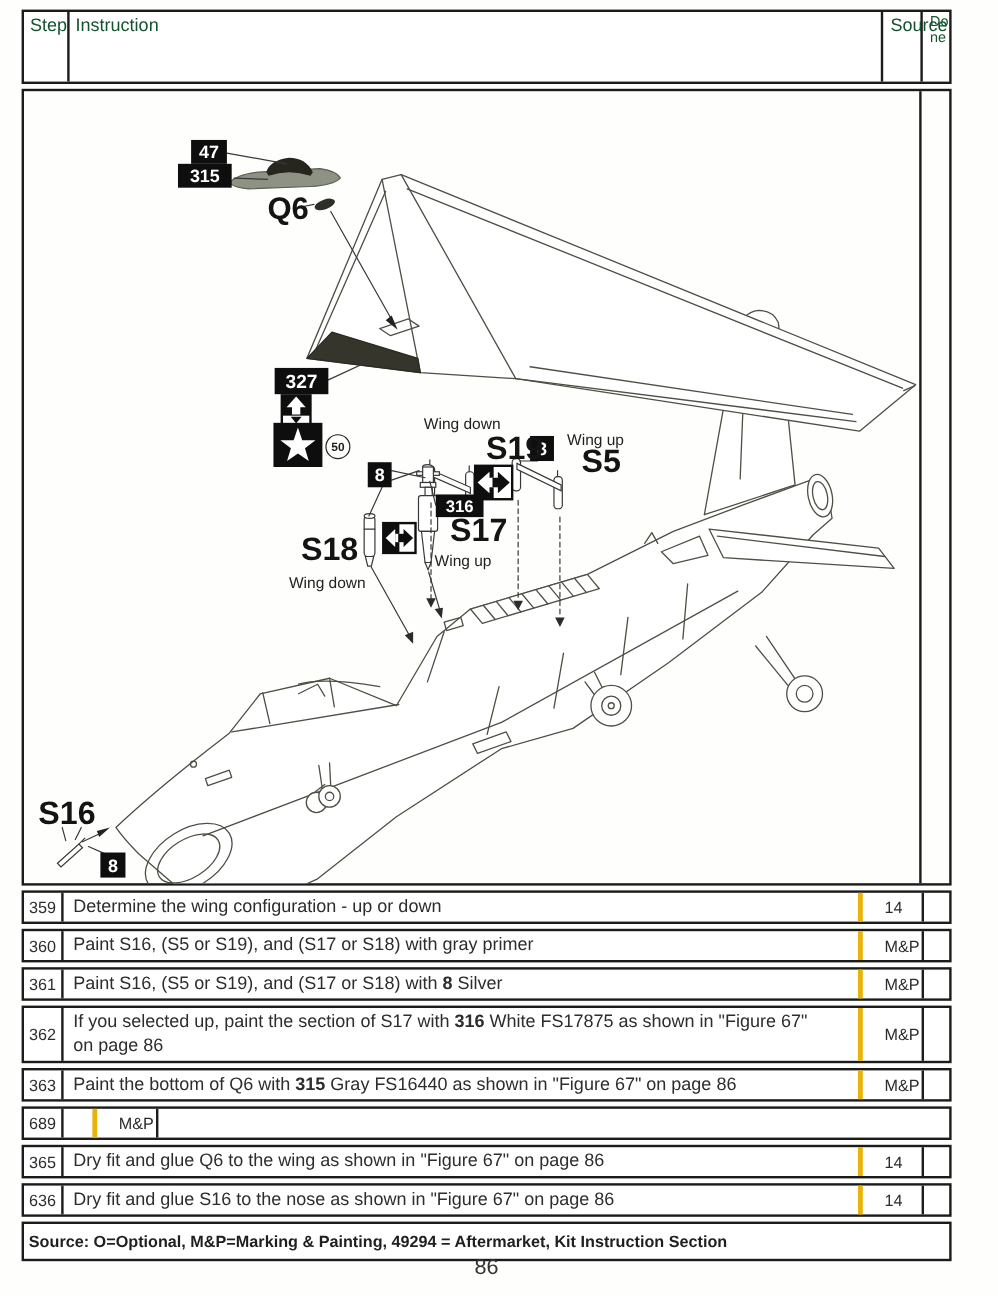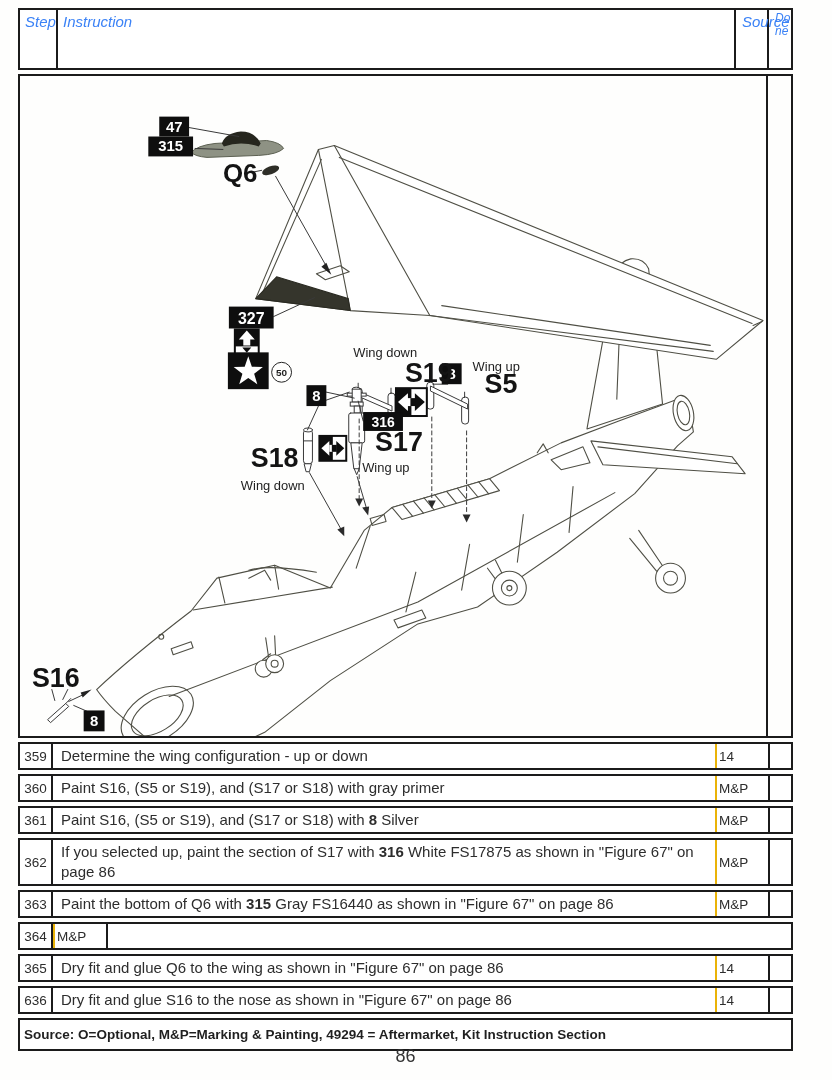--- a/index.html
+++ b/index.html
@@ -7,21 +7,21 @@
   .page {
     position: relative; width: 832px; height: 1080px;
     background: #fefefd; font-family: "Liberation Sans", sans-serif;
     color: #2d2d2d; overflow: hidden;
   }
   
   .tbl-header {
     position: absolute; left: 18px; top: 8px; width: 775px; height: 62px;
     border: 2px solid #1b1b1b; display: flex; background: #fff;
   }
-  .hc { padding: 3px 5px; font-size: 15px; color:#3b82f6;font-style:italic; }
+  .hc { padding: 3px 5px; font-size: 15px; color:#14532d; }
   .hc-step  { width: 38px; border-right: 2px solid #1b1b1b; }
   .hc-instr { flex: 1; border-right: 2px solid #1b1b1b; }
   .hc-src   { width: 33px; border-right: 2px solid #1b1b1b; padding-left:6px; }
   .hc-done  { width: 22px; font-size: 12px; line-height: 13px;
               word-break: break-all; padding: 2px 0 0 6px; }
   
   .fig-wrap {
     position: absolute; left: 18px; top: 74px; width: 775px; height: 664px;
     border: 2px solid #1b1b1b; background: #fefefd;
   }
@@ -44,22 +44,22 @@
   }
   .cell-step {
     width: 33px; border-right: 2px solid #1b1b1b; display: flex;
     align-items: center; justify-content: center; font-size: 13.5px;
   }
   .cell-instr {
     flex: 1; display: flex; align-items: center; padding: 2px 8px;
     font-size: 15px; line-height: 20px;
   }
   .cell-src {
-    width: 53px; border-left: 2px solid #eab308; display: flex;
-    align-items: center; padding-left: 2px; font-size: 13.5px;
+    width: 53px; border-left: 4px solid #eab308; display: flex;
+    align-items: center; padding-left: 18px; font-size: 13.5px; margin-left: 24px;
   }
   .cell-done { width: 23px; border-left: 2px solid #1b1b1b; }
   .legend {
     border: 2px solid #1b1b1b; background:#fff; font-weight: bold;
     font-size: 13.5px; padding: 7px 4px; color:#1f1f1f;
   }
   .page-num {
     position: absolute; left: 18px; top: 1046px; width: 775px;
     text-align: center; font-size: 18px; color:#333;
   }
@@ -310,21 +310,21 @@
       </div>
       <div class="row">
         <div class="cell-step">363</div>
         <div class="cell-instr">
           <span><span>Paint the bottom of Q6 with </span><b>315</b><span> Gray FS16440 as shown in "Figure 67" on page 86</span></span>
         </div>
         <div class="cell-src">M&amp;P</div>
         <div class="cell-done"></div>
       </div>
       <div class="row">
-        <div class="cell-step">364</div>
+        <div class="cell-step">689</div>
         <div class="cell-src">M&amp;P</div>
         <div class="cell-done"></div>
       </div>
       <div class="row">
         <div class="cell-step">365</div>
         <div class="cell-instr">
           <span><span>Dry fit and glue Q6 to the wing as shown in "Figure 67" on page 86</span></span>
         </div>
         <div class="cell-src">14</div>
         <div class="cell-done"></div>

